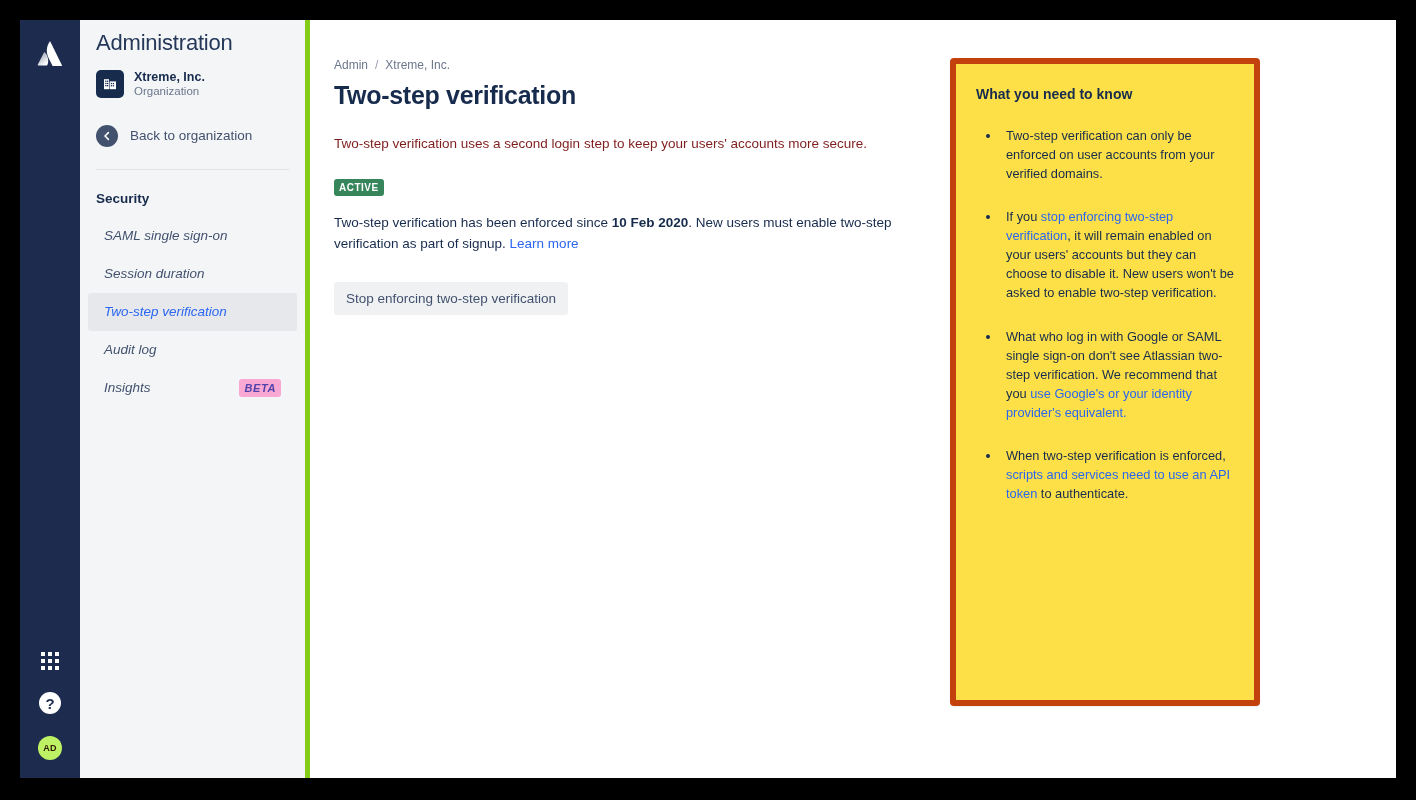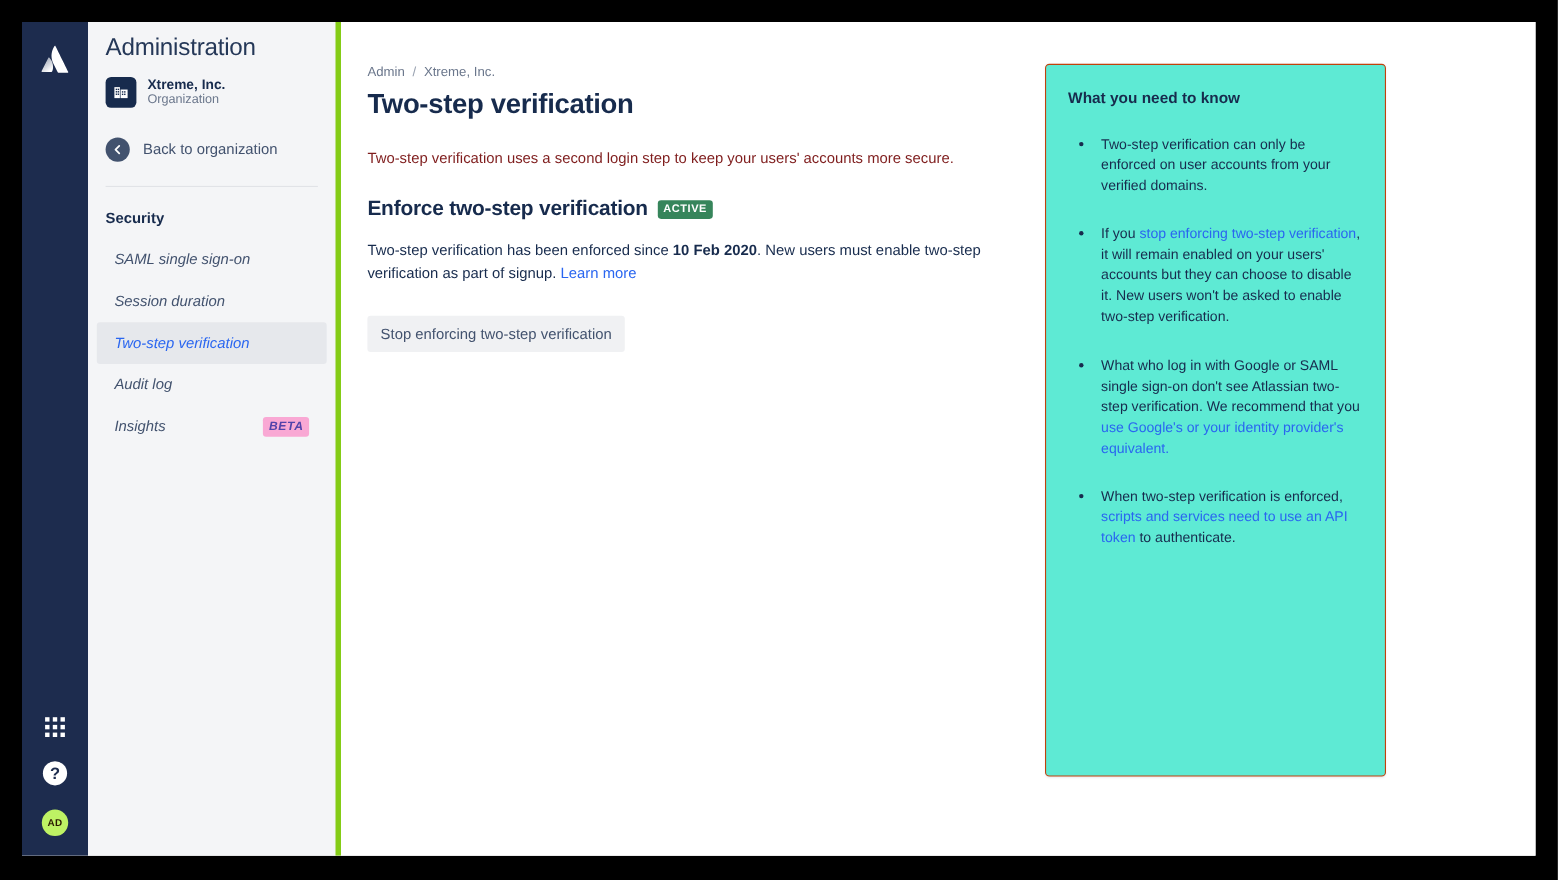--- a/index.html
+++ b/index.html
@@ -242,22 +242,22 @@
   
   #info-col {
     width: 340px;
     flex: 0 0 340px;
     padding: 0 30px 0 0;
     display: flex;
     justify-content: flex-end;
   }
   #info-panel {
     width: 312px;
-    background: #5eead4;
-    border: 1px solid #c2410c;
+    background: #fde047;
+    border: 6px solid #c2410c;
     border-radius: 4px;
     box-shadow: 0 1px 2px rgba(9,30,66,.08);
     padding: 22px 20px 26px 20px;
     align-self: flex-start;
     min-height: 648px;
   }
   #info-title {
     font-size: 14px;
     font-weight: bold;
     color: #172b4d;
@@ -386,21 +386,20 @@
         <a>Admin</a>
         <span class="sep">/</span>
         <a>Xtreme, Inc.</a>
       </div>
 
       <h1 id="page-title">Two-step verification</h1>
 
       <p id="page-intro">Two-step verification uses a second login step to keep your users' accounts more secure.</p>
 
       <div id="section-head">
-        <h2 id="section-title">Enforce two-step verification</h2>
         <span class="badge-active">ACTIVE</span>
       </div>
 
       <p id="section-body">
         <span>Two-step verification has been enforced since </span><b>10 Feb 2020</b><span>. New users must enable two-step verification as part of signup. </span><a class="link">Learn more</a>
       </p>
 
       <button id="stop-button">Stop enforcing two-step verification</button>
     </div>
 

